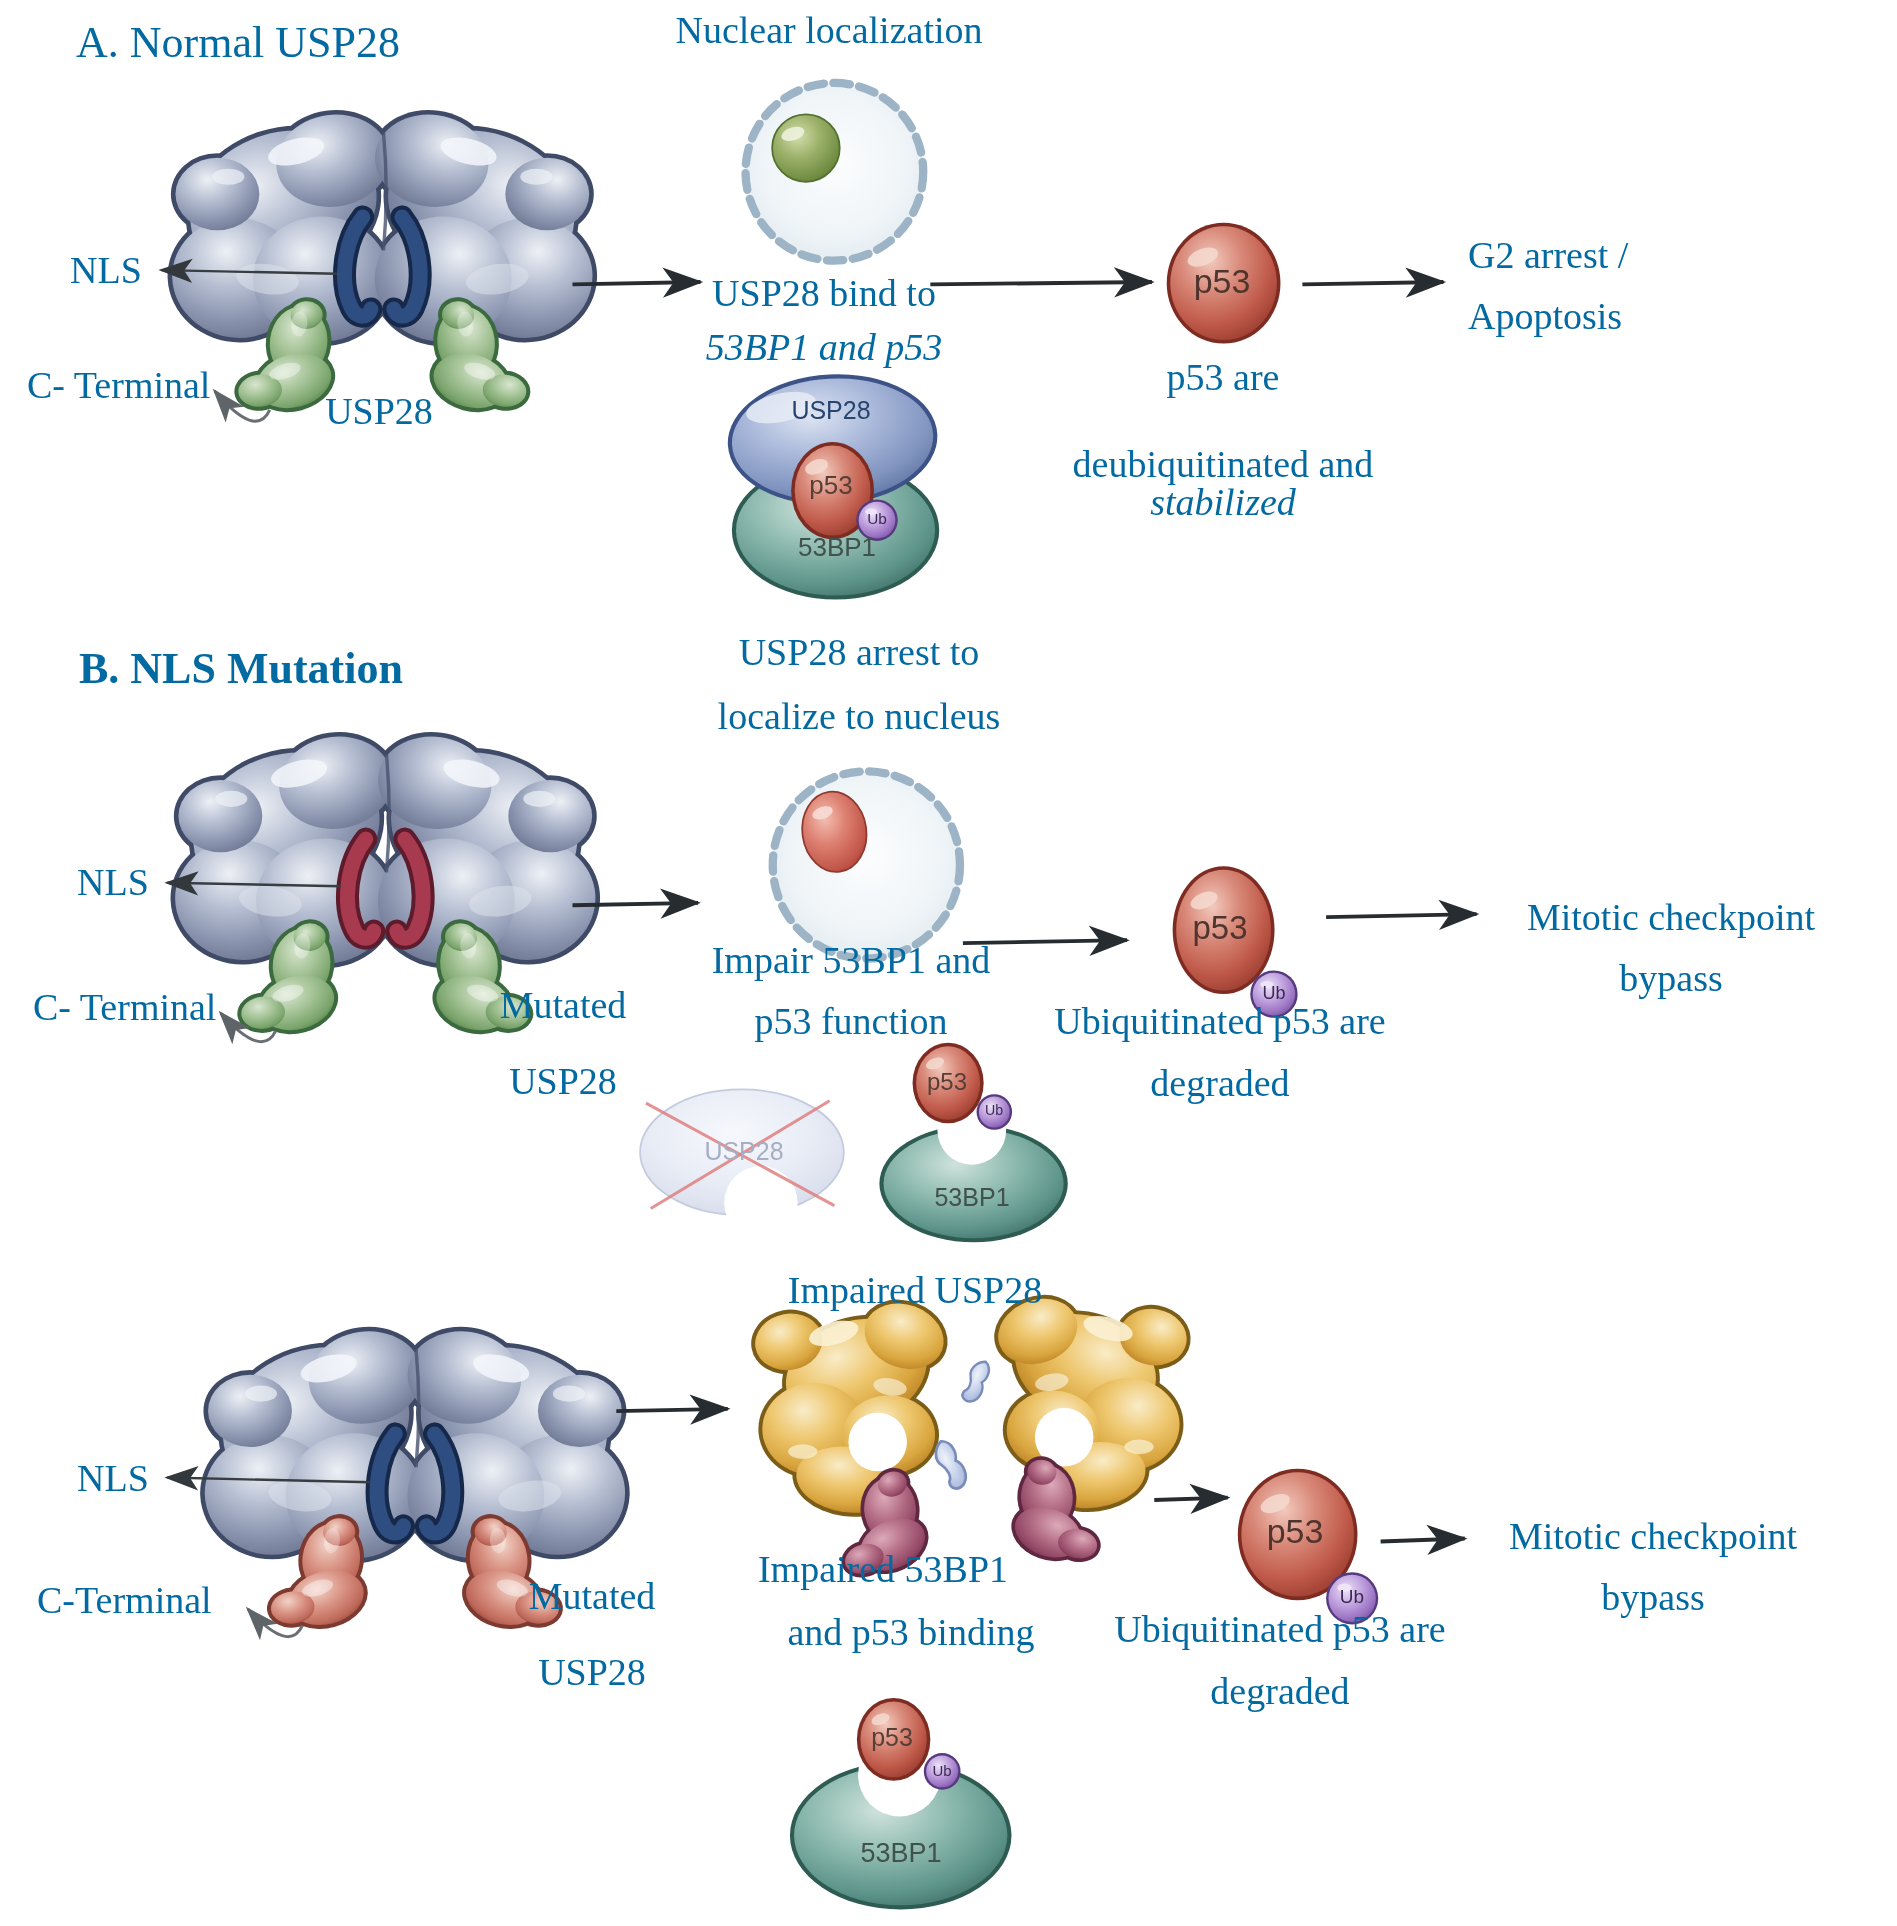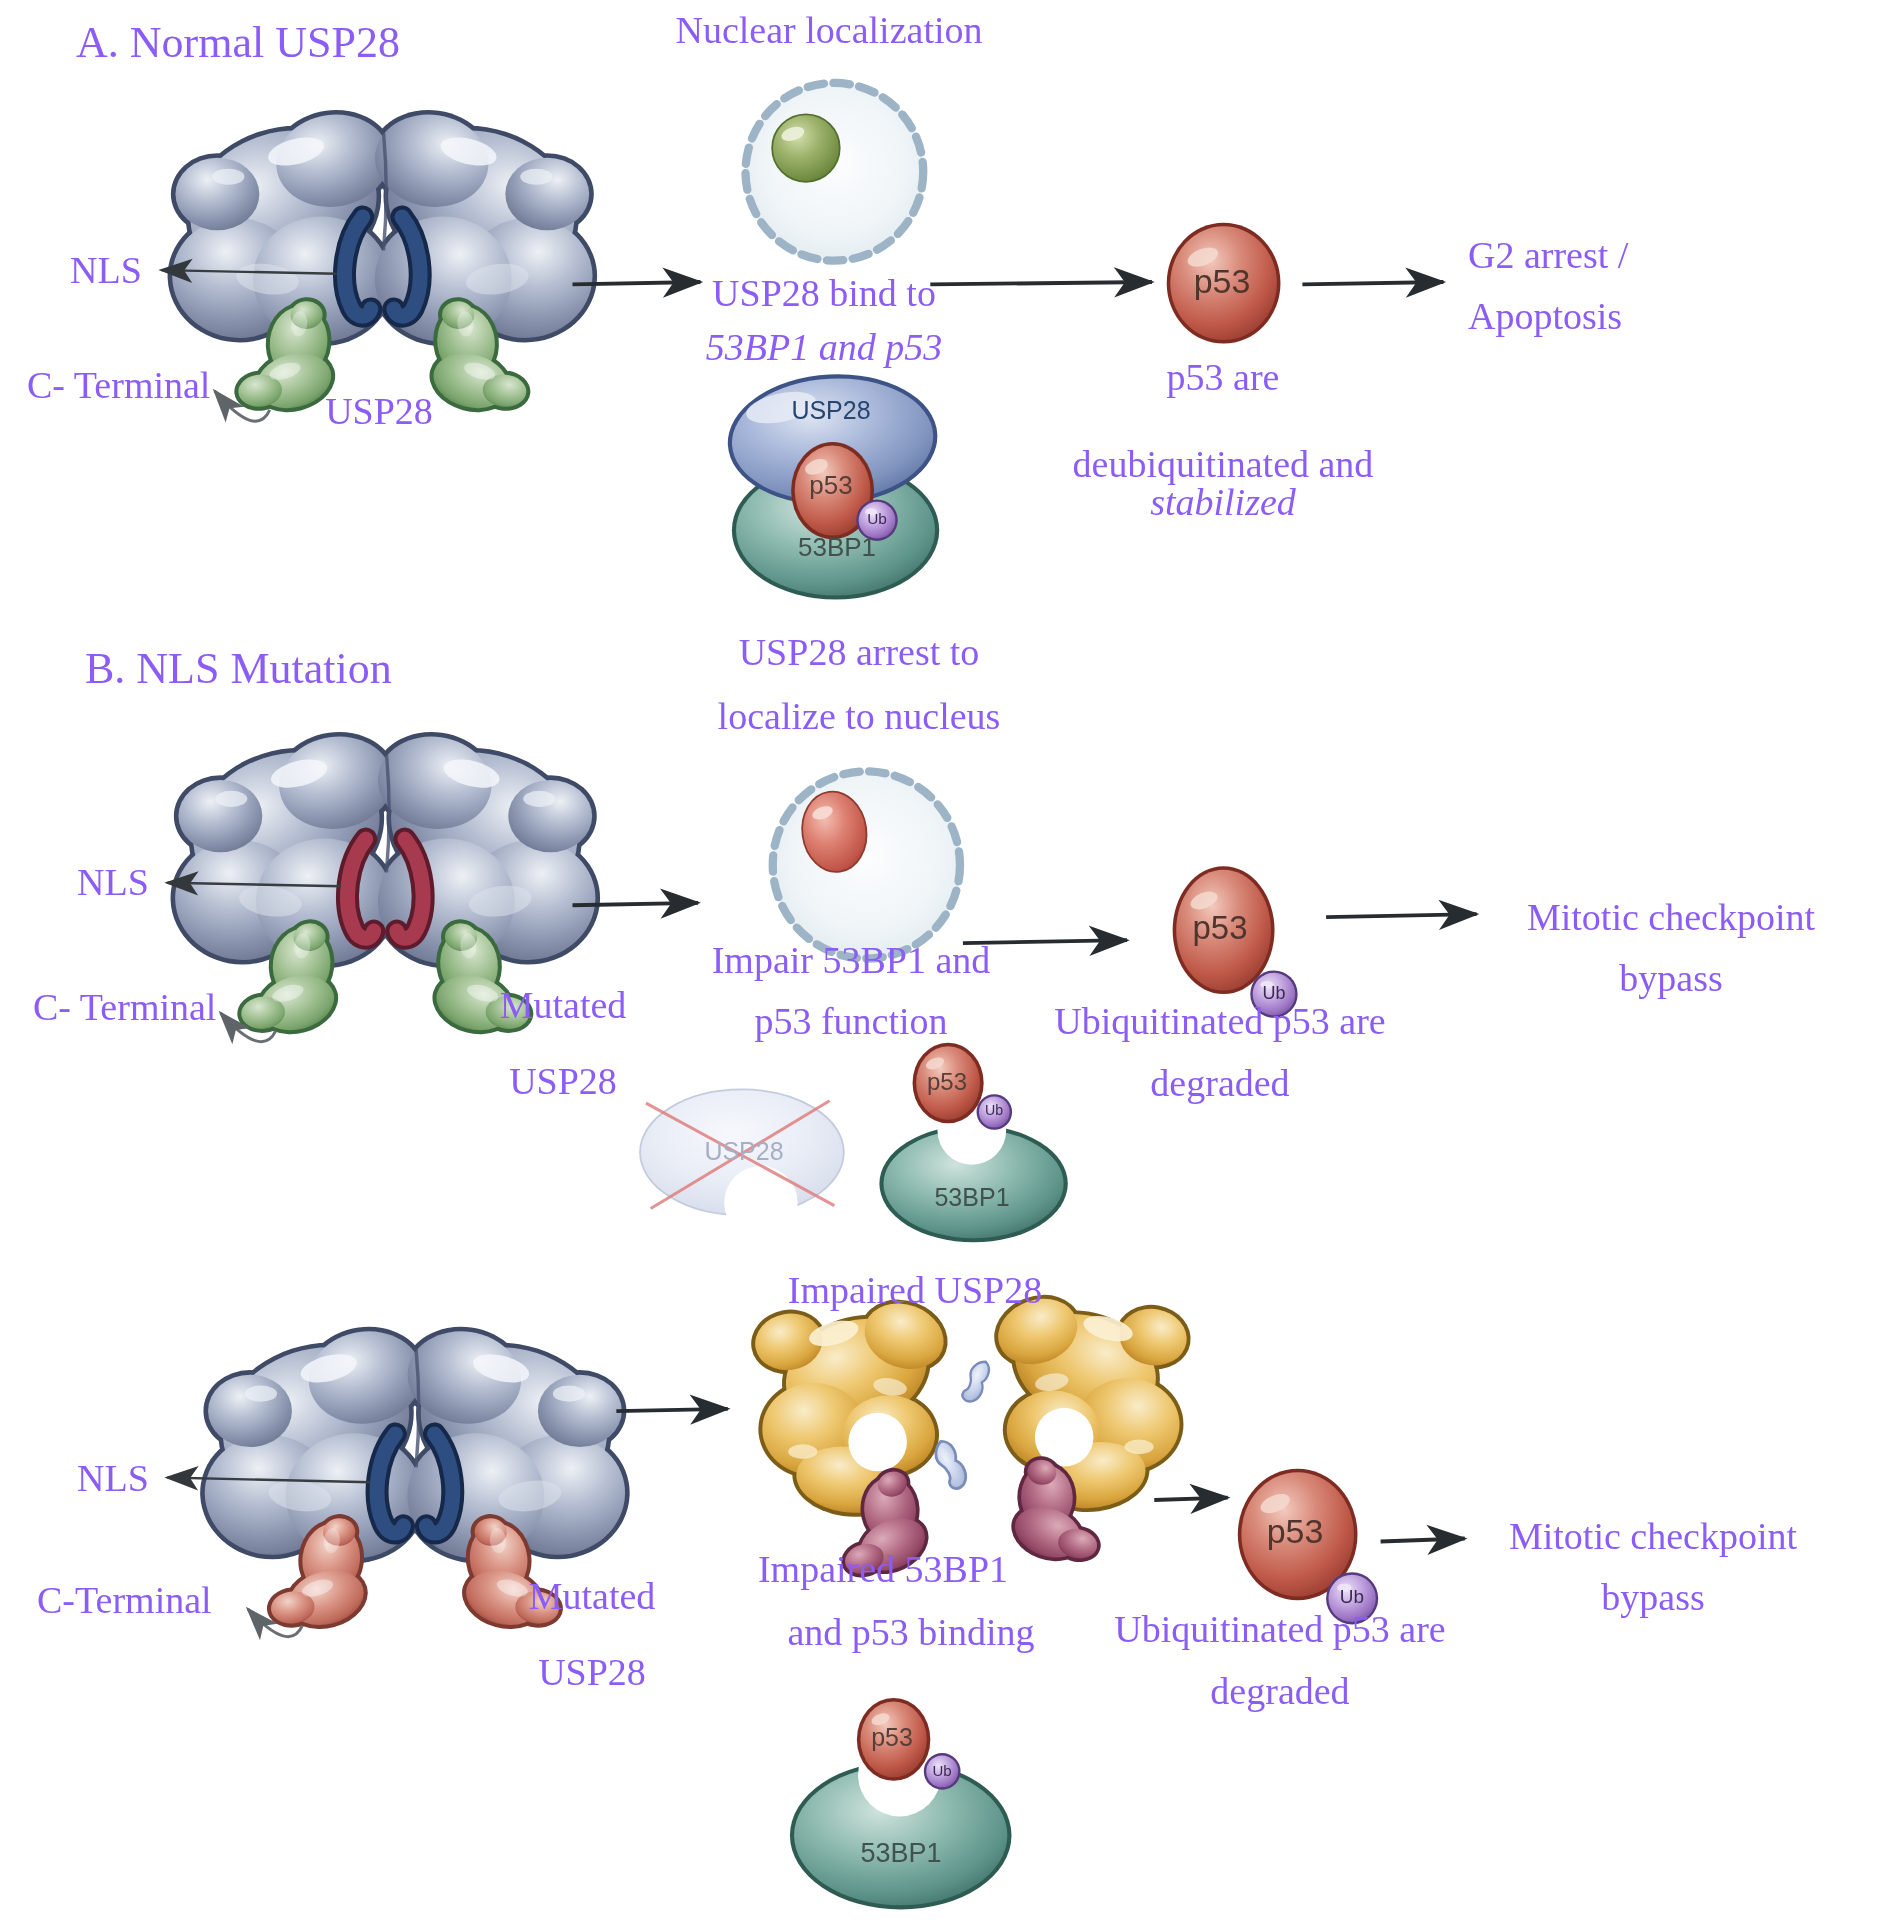--- a/index.html
+++ b/index.html
@@ -1,19 +1,19 @@
 <!DOCTYPE html>
 <html style="font-size:9.5px"><head>
 <meta charset="utf-8">
 <style>
   html,body{margin:0;padding:0;background:#ffffff;}
   .stage{position:relative;width:1898px;height:1926px;background:#ffffff;overflow:hidden;
          font-family:"Liberation Serif","DejaVu Serif",serif;}
   .art{position:absolute;left:0;top:0;width:1898px;height:1926px;}
-  .t{position:absolute;color:#8b5cf6;font-size:38px;line-height:1.05;white-space:nowrap;}
+  .t{position:absolute;color:#0369a1;font-size:38px;line-height:1.05;white-space:nowrap;}
   .tc{transform:translateX(-50%);}
   .title{font-size:44px;}
   .lab{position:absolute;font-family:"Liberation Sans","DejaVu Sans",sans-serif;
        white-space:nowrap;transform:translateX(-50%);line-height:1;}
 </style>
 </head>
 <body>
 
 <div class="stage">
 
@@ -406,21 +406,21 @@
 <div class="lab" style="left:831px;top:472px;font-size:26px;color:#573e36;">p53</div>
 <div class="lab" style="left:877px;top:511px;font-size:15.4px;color:#3c2a55;">Ub</div>
 <div class="lab" style="left:837px;top:534px;font-size:26px;color:#41514c;">53BP1</div>
 <div class="lab" style="left:1222px;top:264px;font-size:34px;color:#50352e;">p53</div>
 <div class="t tc" style="left:1223px;top:358px;">p53 are</div>
 <div class="t tc" style="left:1223px;top:421px;margin-top:24px;">deubiquitinated and</div>
 <div class="t tc" style="left:1223px;top:483px;font-style:italic;">stabilized</div>
 <div class="t" style="left:1468px;top:236px;">G2 arrest /</div>
 <div class="t" style="left:1468px;top:297px;">Apoptosis</div>
 
-<div class="t title" style="left:85px;top:646px;">B. NLS Mutation</div>
+<div class="t title" style="left:79px;top:646px;font-weight:bold;">B. NLS Mutation</div>
 <div class="t tc" style="left:859px;top:633px;">USP28 arrest to</div>
 <div class="t tc" style="left:859px;top:697px;">localize to nucleus</div>
 <div class="t" style="left:77px;top:863px;">NLS</div>
 <div class="t" style="left:33px;top:988px;">C- Terminal</div>
 <div class="t tc" style="left:563px;top:986px;">Mutated</div>
 <div class="t tc" style="left:563px;top:1062px;">USP28</div>
 <div class="t tc" style="left:851px;top:941px;">Impair 53BP1 and</div>
 <div class="t tc" style="left:851px;top:1002px;">p53 function</div>
 <div class="lab" style="left:744px;top:1139px;font-size:25px;color:#a6aec4;">USP28</div>
 <div class="lab" style="left:947px;top:1070px;font-size:24px;color:#573e36;">p53</div>

